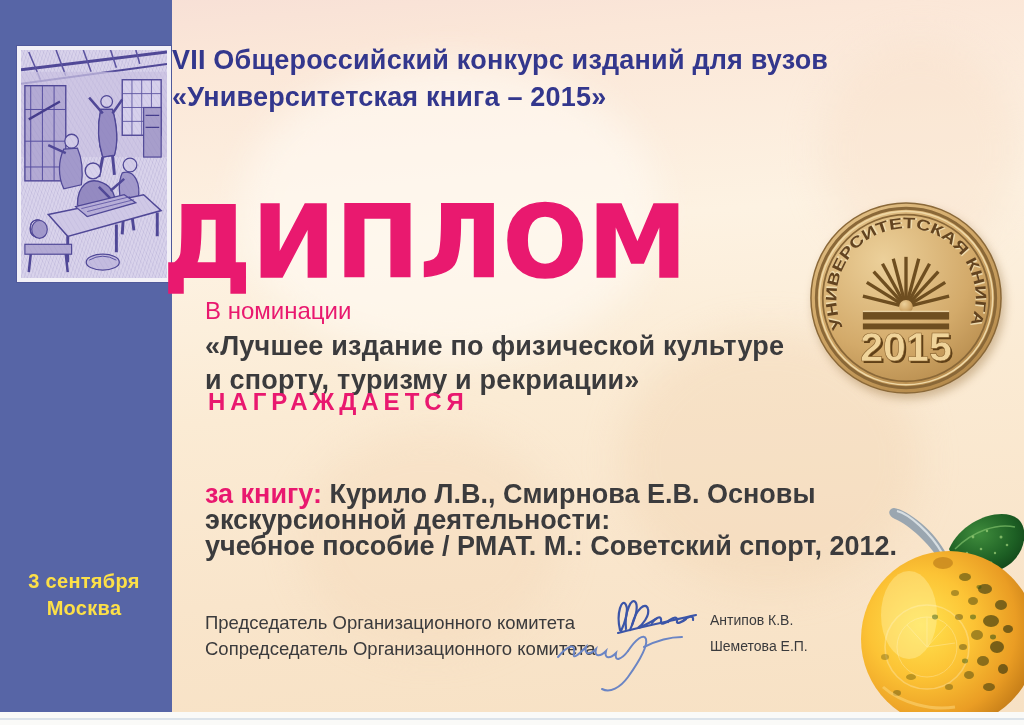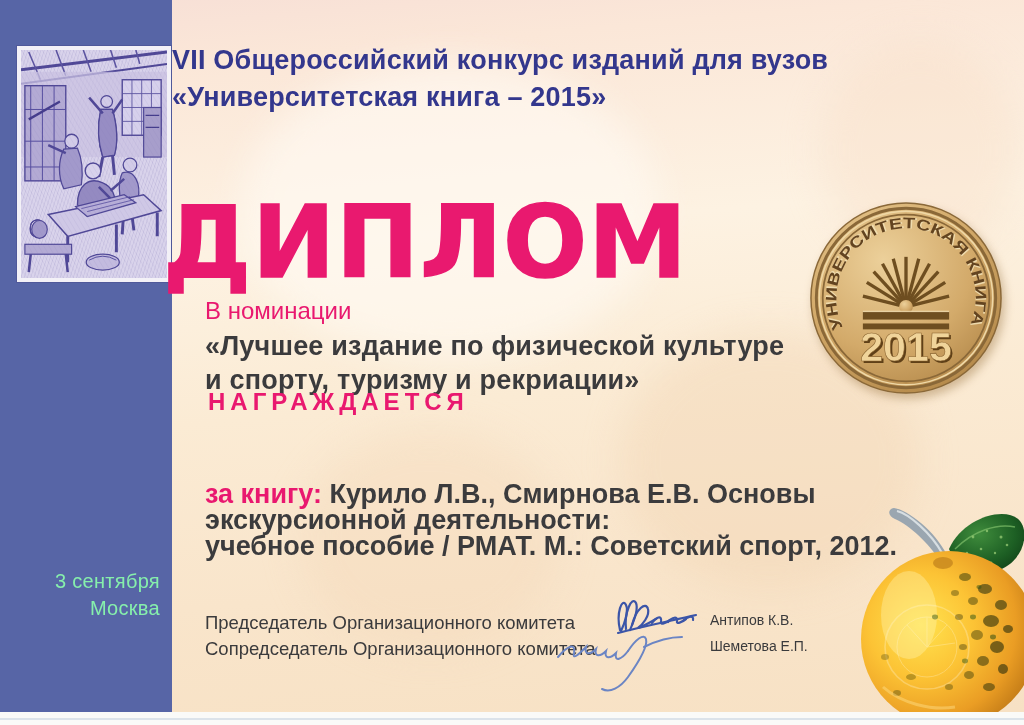--- a/index.html
+++ b/index.html
@@ -11,22 +11,22 @@
   .wash{position:absolute;border-radius:50%;filter:blur(18px);}
   .wash.w1{left:240px;top:60px;width:420px;height:300px;background:rgba(255,252,246,.55);}
   .wash.w2{left:620px;top:330px;width:300px;height:260px;background:rgba(240,205,170,.30);}
   .wash.w3{left:300px;top:430px;width:260px;height:220px;background:rgba(244,214,184,.35);}
   .wash.w4{left:820px;top:40px;width:200px;height:220px;background:rgba(248,222,200,.40);}
   
   .sidebar{position:absolute;left:0;top:0;width:172px;height:712px;background:#5765a6;}
   .engraving-frame{position:absolute;left:17px;top:46px;width:146px;height:228px;
         background:#f3f1f7;padding:4px;box-shadow:0 0 0 1px rgba(60,55,120,.25);}
   .engraving-frame svg{display:block;width:100%;height:100%;}
-  .date-block{position:absolute;left:8px;top:568px;width:152px;text-align:right;
-        color:#86efac;font-size:20px;line-height:27px;font-weight:400;letter-spacing:.3px;}
+  .date-block{position:absolute;left:8px;top:568px;width:152px;text-align:center;
+        color:#fde047;font-size:20px;line-height:27px;font-weight:700;letter-spacing:.3px;}
   
   .header{position:absolute;left:172px;top:42px;width:852px;
         color:#33378d;font-weight:bold;font-size:27px;line-height:37px;letter-spacing:.2px;}
   
   .diploma-title{position:absolute;left:163px;top:193px;z-index:5;
         color:#e9196f;font-family:"DejaVu Sans","Liberation Sans",sans-serif;
         font-size:99px;font-weight:bold;line-height:1;letter-spacing:1px;
         -webkit-text-stroke:1.5px #e9196f;}
   .magenta{color:#e9186f;}
   .nomination-label{position:absolute;left:205px;top:297px;font-size:24px;font-weight:normal;}

